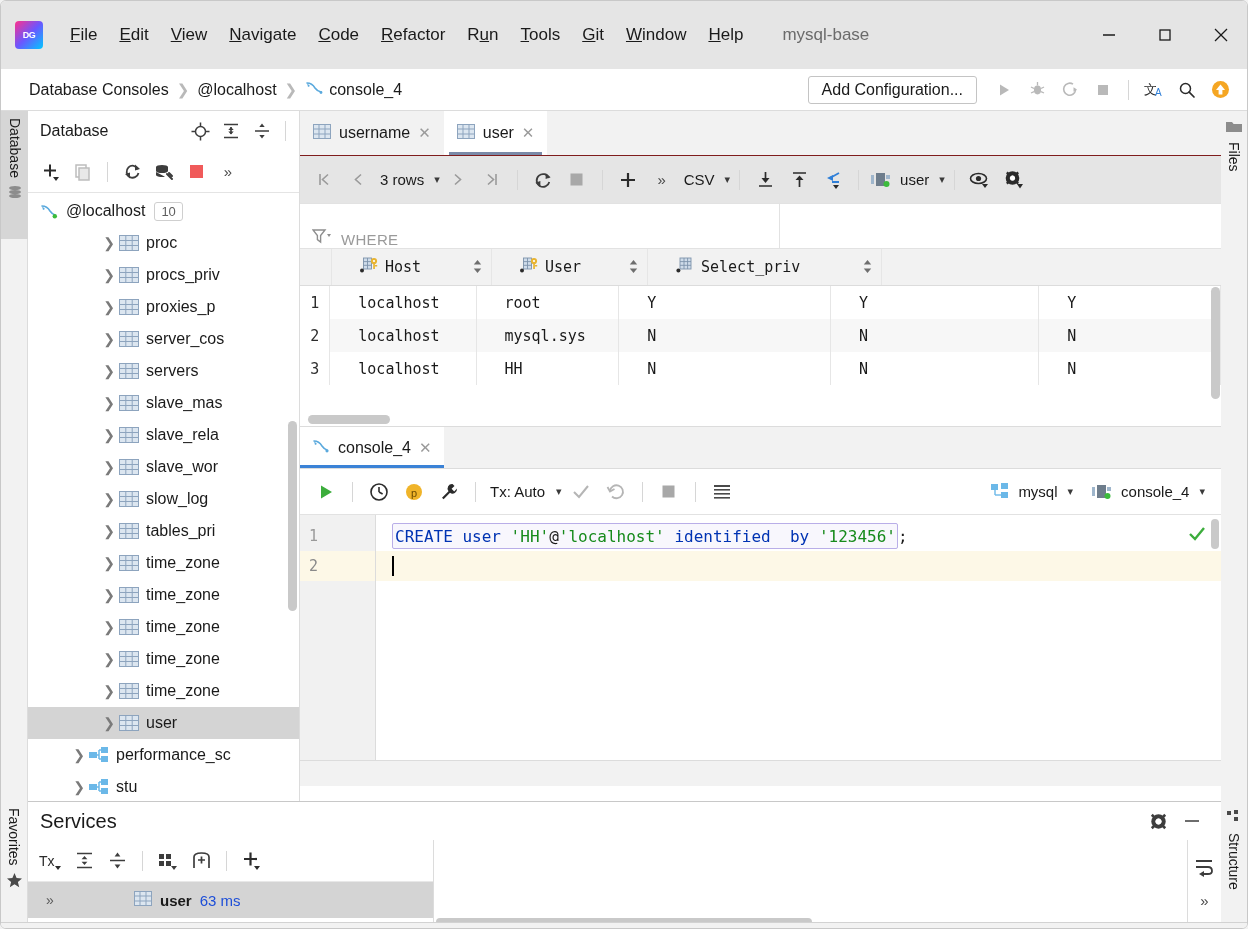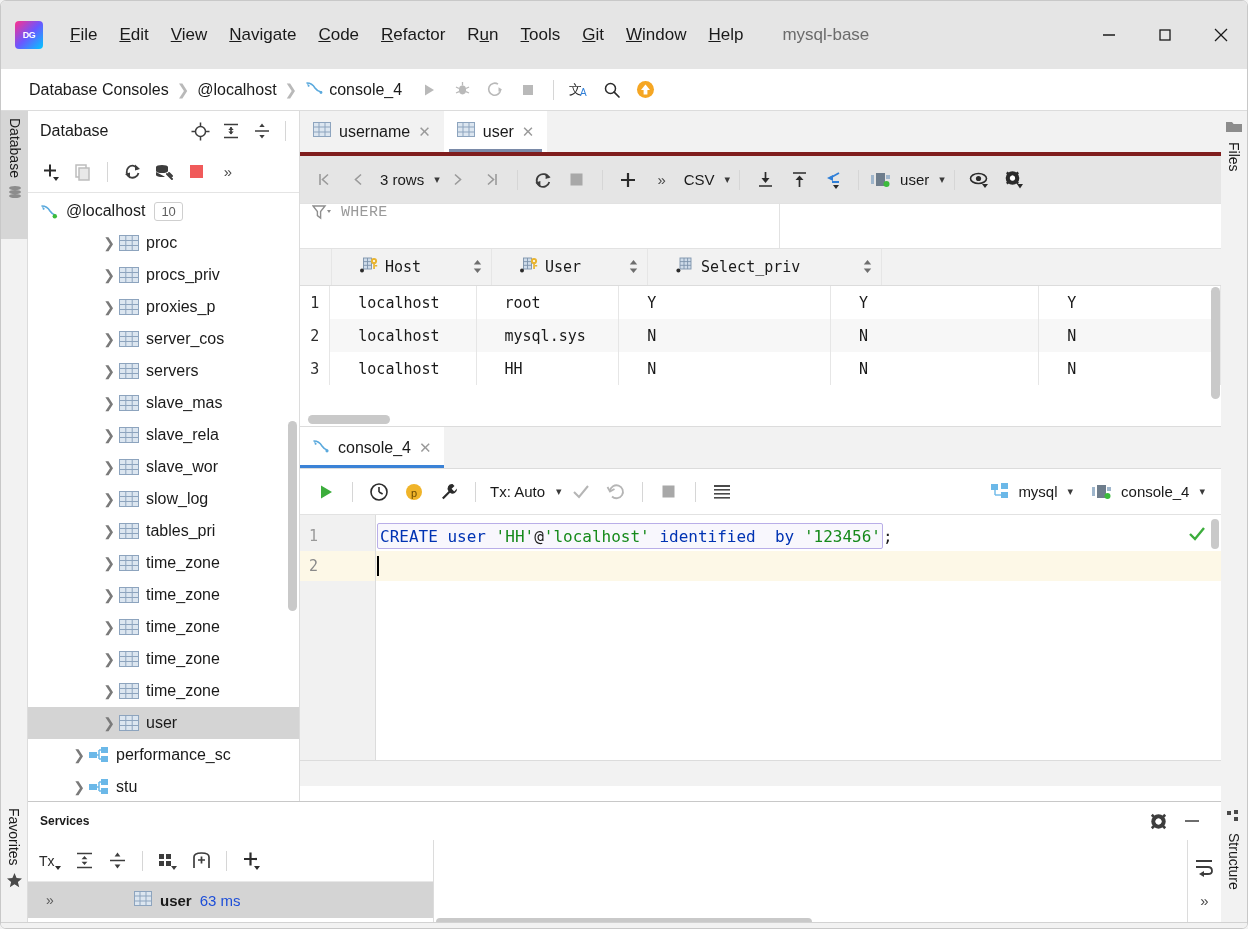--- a/index.html
+++ b/index.html
@@ -125,21 +125,21 @@
 
   
   .main {
     position:absolute; left:299px; top:110px; width:921px; height:690px;
     background:#fff;
   }
 
   
   .restabs {
     height:45px; background:#f2f2f2; display:flex; align-items:stretch;
-    border-bottom:4px solid #7f1d1d;
+    border-bottom:1px solid #7f1d1d;
   }
   .rtab {
     display:flex; align-items:center; padding:0 13px; font-size:16px; color:#1a1a1a;
     position:relative; gap:8px; white-space:nowrap;
   }
   .rtab.active { background:#fff; }
   .rtab.active::after {
     content:""; position:absolute; left:5px; right:5px; bottom:0; height:3px; background:#7a8aa8;
   }
   .xclose { color:#9a9a9a; font-size:15px; }
@@ -149,22 +149,22 @@
     height:48px; display:flex; align-items:center; padding:0 8px; gap:2px;
     border-bottom:1px solid #e2e2e2; background:#e5e5e5;
   }
   .rt-txt { font-size:15px; color:#1a1a1a; white-space:nowrap; padding:0 4px; }
   .rt-btn { width:32px; height:32px; display:flex; align-items:center; justify-content:center; flex:none; }
   .chevd { color:#3a3a3a; font-size:11px; margin-left:4px; }
 
   
   .filters { height:45px; display:flex; border-bottom:1px solid #e2e2e2; background:#fff; }
   .filt {
-    display:flex; align-items:flex-start; padding-left:12px; gap:9px;
-    font-family:Liberation Mono, monospace; font-size:15px; color:#9a9a9a; letter-spacing:0.3px;
+    display:flex; align-items:flex-end; padding-left:12px; gap:9px;
+    font-family:Liberation Sans, sans-serif; font-size:15px; color:#9a9a9a; letter-spacing:0.3px;
   }
   .filt.where { width:480px; border-right:1px solid #e2e2e2; }
   .filt.order { flex:1; }
 
   
   .grid { background:#fff; font-family:"DejaVu Sans Mono", monospace; font-size:15px; position:relative; }
   .grow { display:flex; height:33px; align-items:stretch;gap:20px; }
   .ghead { height:37px; background:#f2f2f2; border-bottom:1px solid #dcdcdc; }
   .gcell {
     display:flex; align-items:center; padding:0 8px; border-right:1px solid #e6e6e6;
@@ -216,42 +216,42 @@
     width:76px; background:#f1f1f1; border-right:1px solid #dcdcdc;
     font-family:"DejaVu Sans Mono", monospace; font-size:15px; color:#9a9a9a;
     padding-top:6px; flex:none;
   }
   .gline { height:30px; display:flex; align-items:center; justify-content:flex-start; padding-left:9px; }
   .gline.cur { background:#fdf8e7; color:#8a8a8a; }
   .code {
     flex:1; position:relative; padding-top:6px;
     font-family:"DejaVu Sans Mono", monospace; font-size:16px;
   }
-  .cline { height:30px; display:flex; align-items:center; padding-left:1px; position:relative; }
+  .cline { height:30px; display:flex; align-items:center; padding-left:16px; position:relative; }
   .cline.cur { background:#fdf8e7; }
   .stmtbox {
     display:inline-flex; align-items:center; border:1px solid #b9aee8; border-radius:2px;
     background:#f8f7fd; padding:1px 1px 1px 2px; height:26px;
   }
   .kw { color:#0033b3; }
   .str { color:#168a1b; }
   .pl  { color:#1a1a1a; }
   .check { position:absolute; right:14px; top:9px; }
   .edit-vscroll {
     position:absolute; right:2px; top:4px; width:8px; height:30px; background:#c9c9c9; border-radius:4px;
   }
   .editor-bottombar { height:26px; background:#f2f2f2; border-top:1px solid #dcdcdc; }
 
   
   .services {
     position:absolute; left:27px; top:800px; width:1193px; height:128px;
     background:#fff; border-top:1px solid #c8c8c8;
   }
   .svc-head { height:38px; display:flex; align-items:center; padding-left:12px; }
-  .svc-title { font-size:12px; color:#1a1a1a;font-weight:bold; }
+  .svc-title { font-size:20px; color:#1a1a1a; }
   .svc-head .icons { margin-left:auto; display:flex; align-items:center; gap:4px; padding-right:14px; }
   .svc-body { display:flex; height:90px; }
   .svc-left { width:405px; position:relative; }
   .svc-tools {
     height:42px; display:flex; align-items:center; padding-left:8px; gap:3px;
     border-bottom:1px solid #e8e8e8;
   }
   .svc-row {
     height:36px; display:flex; align-items:center; padding-left:8px; gap:8px;
     background:#d4d4d4; font-size:15px;
@@ -318,20 +318,21 @@
     <span class="crumb-sep">❯</span>
     <span class="crumb-ico">
       <svg width="18" height="16" viewBox="0 0 18 16">
           <path d="M2 3 Q7 3 10 8 Q12 11 16 12" stroke="#5aa9dd" stroke-width="1.6" fill="none" stroke-linecap="round"></path>
           <path d="M2 3 L5 6 L3 7 Z" fill="#5aa9dd"></path>
           <circle cx="16" cy="12.5" r="1.4" fill="#5aa9dd"></circle>
         </svg>
     </span>
     <span class="crumb">console_4</span>
 
+    <div class="addconf">Add Configuration...</div>
 
     <div class="navicons">
       <div class="navicon">
         <svg width="16" height="16" viewBox="0 0 16 16">
             <polygon points="4,2.5 13,8 4,13.5" fill="#b9b9b9"></polygon>
           </svg>
       </div>
       <div class="navicon">
         <svg width="17" height="17" viewBox="0 0 17 17">
             <ellipse cx="8.5" cy="9" rx="3.6" ry="4.4" fill="#b9b9b9"></ellipse>

